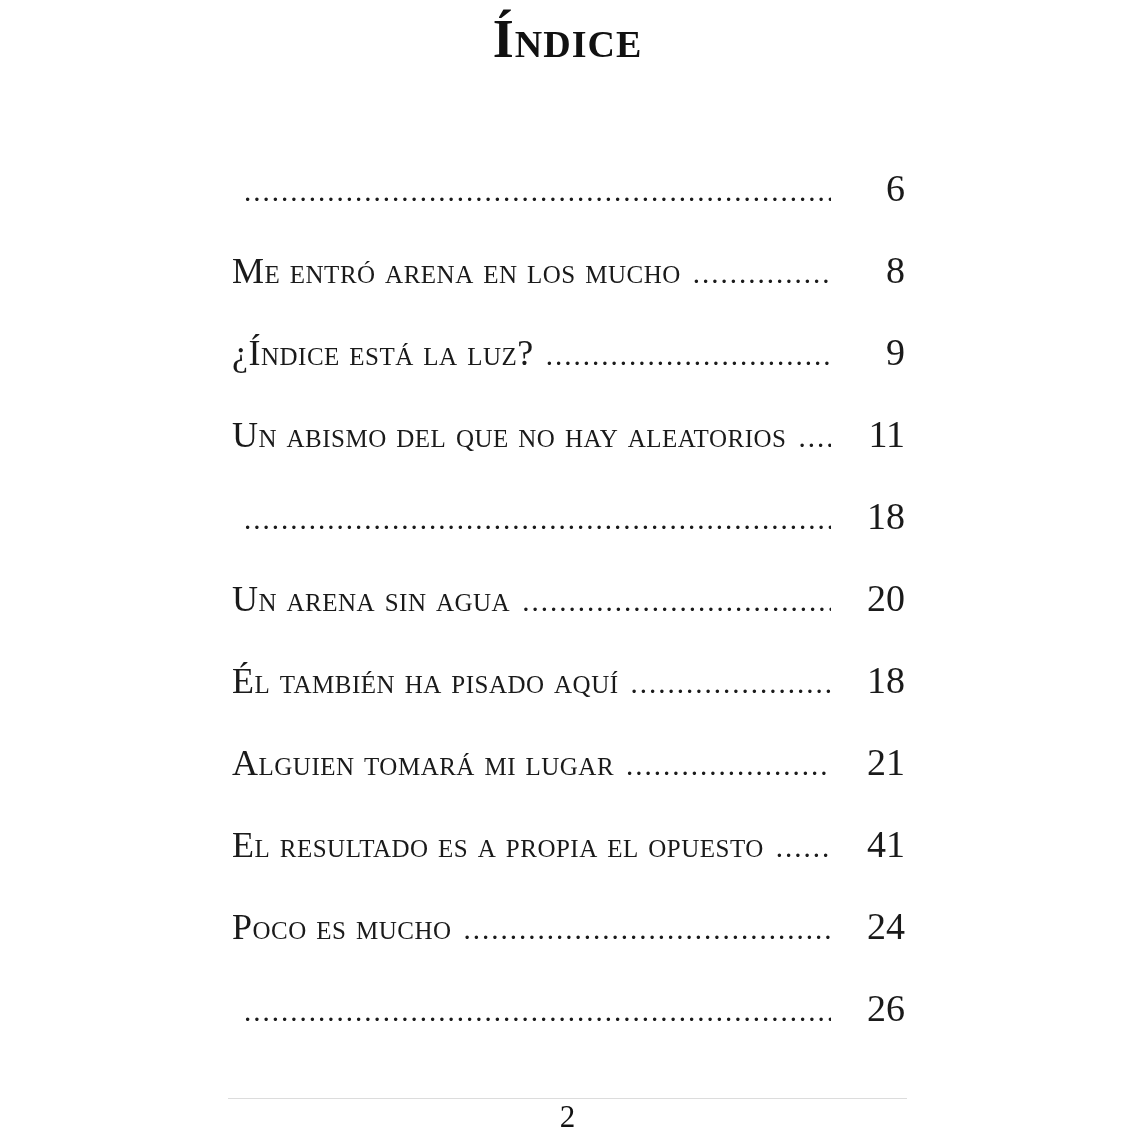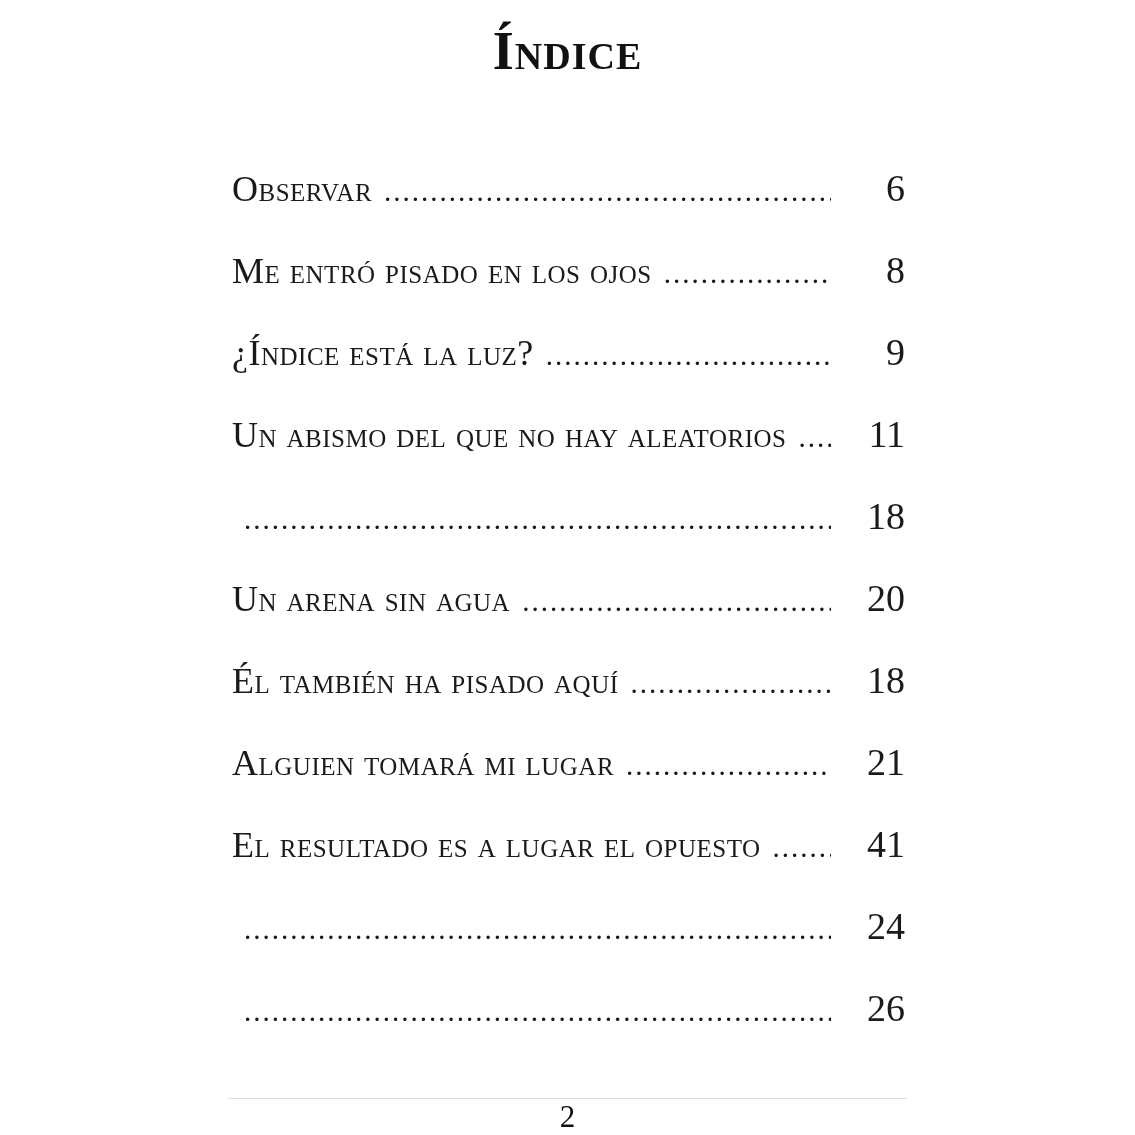--- a/index.html
+++ b/index.html
@@ -15,21 +15,21 @@
     overflow: hidden;
     position: relative;
   }
   .page {
     position: relative;
     width: 1135px;
     height: 1135px;
   }
   .page-title {
     margin: 0;
-    padding-top: 20px;
+    padding-top: 8px;
     text-align: center;
     font-size: 54px;
     font-weight: 700;
     font-variant: small-caps;
     letter-spacing: 1px;
     color: #111111;
   }
   .toc-list {
     position: absolute;
     top: 126px;
@@ -89,27 +89,26 @@
 </style>
 </head>
 <body>
 
 <div class="page">
 
   <h1 class="page-title">Índice</h1>
 
   <ol class="toc-list">
     <li class="toc-row">
-      <span class="toc-entry-label">Observar</span>
       <span class="dot-leader">........................................................................................................................</span>
       <span class="toc-entry-page">6</span>
     </li>
 
     <li class="toc-row">
-      <span class="toc-entry-label">Me entró pisado en los ojos</span>
+      <span class="toc-entry-label">Me entró arena en los mucho</span>
       <span class="dot-leader">........................................................................................................................</span>
       <span class="toc-entry-page">8</span>
     </li>
 
     <li class="toc-row">
       <span class="toc-entry-label">¿Índice está la luz?</span>
       <span class="dot-leader">........................................................................................................................</span>
       <span class="toc-entry-page">9</span>
     </li>
 
@@ -136,26 +135,27 @@
       <span class="toc-entry-page">18</span>
     </li>
 
     <li class="toc-row">
       <span class="toc-entry-label">Alguien tomará mi lugar</span>
       <span class="dot-leader">........................................................................................................................</span>
       <span class="toc-entry-page">21</span>
     </li>
 
     <li class="toc-row">
-      <span class="toc-entry-label">El resultado es a lugar el opuesto</span>
+      <span class="toc-entry-label">El resultado es a propia el opuesto</span>
       <span class="dot-leader">........................................................................................................................</span>
       <span class="toc-entry-page">41</span>
     </li>
 
     <li class="toc-row">
+      <span class="toc-entry-label">Poco es mucho</span>
       <span class="dot-leader">........................................................................................................................</span>
       <span class="toc-entry-page">24</span>
     </li>
 
     <li class="toc-row">
       <span class="dot-leader">........................................................................................................................</span>
       <span class="toc-entry-page">26</span>
     </li>
   </ol>
 

